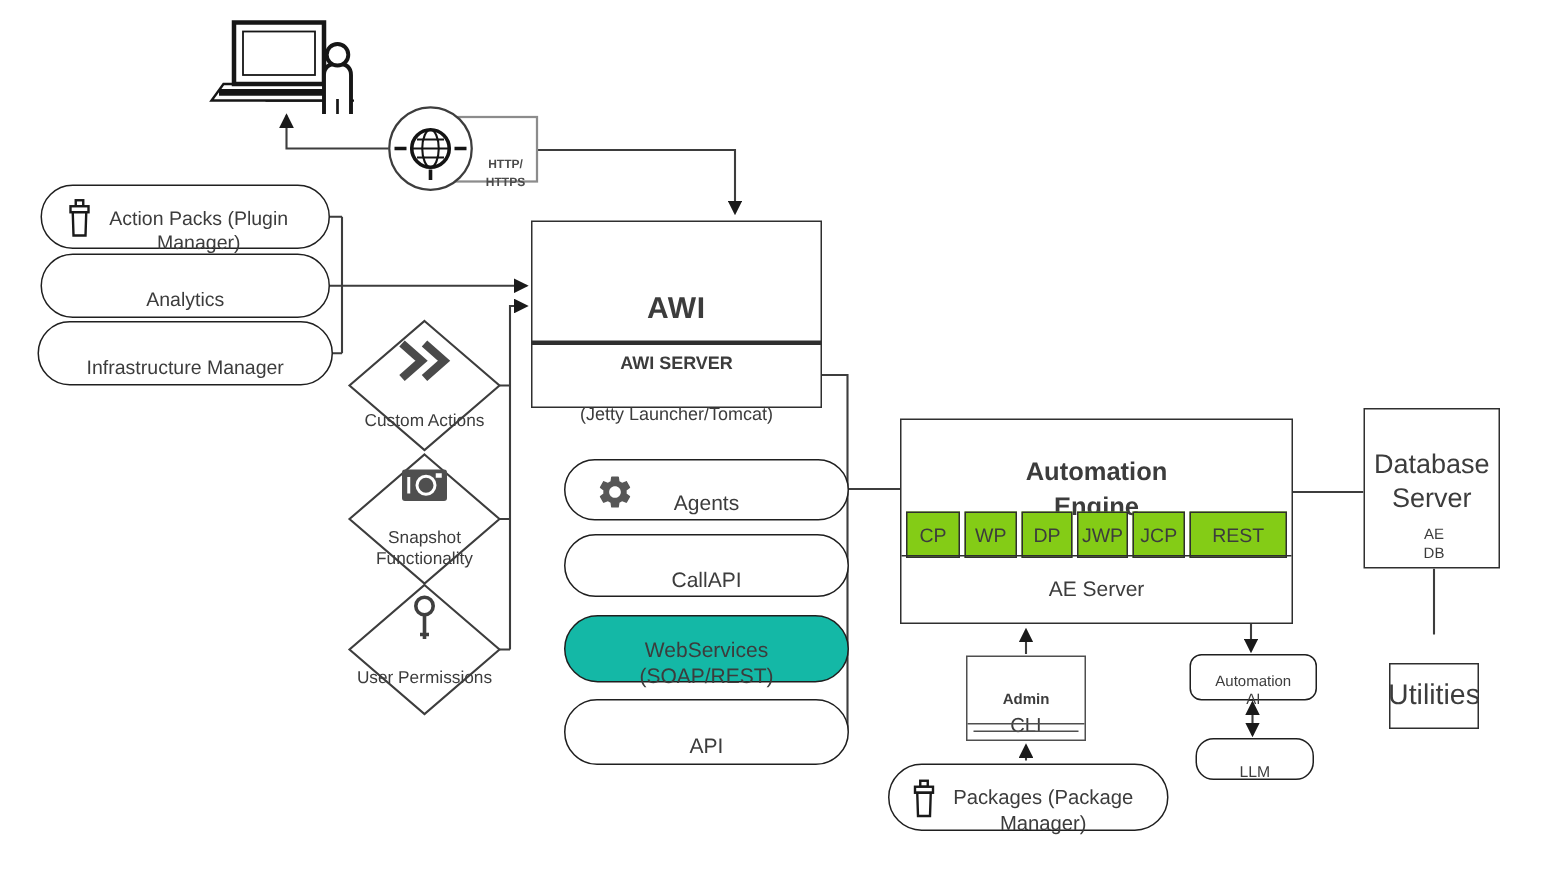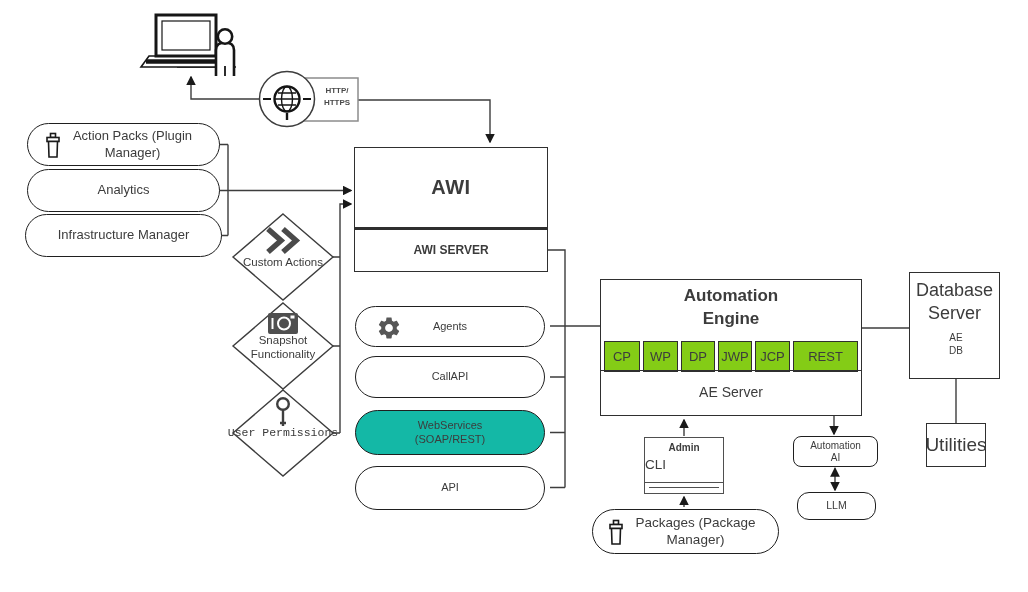--- a/index.html
+++ b/index.html
@@ -4,27 +4,27 @@
 <style>
   * { margin:0; padding:0; box-sizing:border-box; }
   html,body { background:#ffffff; }
   .stage { position:relative; width:1028px; height:592px; background:#fff;
            font-family:"Liberation Sans","DejaVu Sans",sans-serif; overflow:hidden; }
   svg.layer { position:absolute; left:0; top:0; }
   .abs  { position:absolute; }
   .box  { position:absolute; border:1.5px solid #2f2f2f; background:#fff; }
   .pill { position:absolute; border:1.4px solid #1f1f1f; background:#fff; border-radius:24px;
           display:flex; align-items:center; justify-content:center; text-align:center; }
-  .lbl  { white-space:pre-line; color:#3c3c3c; line-height:1.25; }
+  .lbl  { white-space:pre-line; color:#3c3c3c; line-height:1.25;margin-top:19px; }
   .center { display:flex; align-items:center; justify-content:center; text-align:center; }
 
   .pill-left   { left:27px;  width:193px; height:43px; font-size:13px; }
   #pill-l1 { top:123px; } #pill-l2 { top:169px; } #pill-l3 { top:214px; width:197px; left:25px; }
 
-  .pill-mid { left:355px; width:190px; font-size:11px; }
+  .pill-mid { left:376px; width:190px; font-size:14px; }
   #pill-agents   { top:306px; height:41px; }
   #pill-callapi  { top:356px; height:42px; }
   #pill-webserv  { top:410px; height:45px; }
   #pill-api      { top:466px; height:44px; }
 
   #awi-box { left:354px; top:147px; width:194px; height:125px; }
   #awi-title { position:absolute; left:0; top:0; width:100%; height:79px; font-size:20px; font-weight:600; letter-spacing:.5px; }
   #awi-divider { position:absolute; left:-1px; top:79px; width:calc(100% + 2px); height:3px; background:#2f2f2f; }
   #awi-server-area { position:absolute; left:0; top:82px; width:100%; height:40px; flex-direction:column; font-size:12px; }
 
@@ -49,21 +49,21 @@
 
   #packages-pill { left:592px; top:509px; width:187px; height:45px; font-size:13.5px; padding:0 8px 0 28px; }
 
   #ai-box  { left:793px; top:436px; width:85px; height:31px; border-radius:8px;  font-size:10px; line-height:1.2; }
   #llm-box { left:797px; top:492px; width:79px; height:28px; border-radius:12px; font-size:10.5px; }
   #ai-box, #llm-box { border-width:1.4px; }
 
   .dlabel { position:absolute; text-align:center; font-size:11.5px; }
   #lab-custom   { left:228px; top:255px; width:110px; }
   #lab-snapshot { left:228px; top:333px; width:110px; }
-  #lab-userperm { left:226px; top:426px; width:114px;font-family:Liberation Mono, monospace; }
+  #lab-userperm { left:226px; top:426px; width:114px; }
 
   #http-label { left:317px; top:85px; width:40px; text-align:center; font-size:8px; font-weight:700;
                 line-height:1.45; color:#4a4a4a; }
 </style>
 </head>
 <body>
 
 <div class="stage">
 
   <svg class="layer" width="1028" height="592" viewBox="0 0 1028 592">
@@ -172,20 +172,21 @@
   <div id="lab-custom" class="dlabel lbl">Custom Actions</div>
   <div id="lab-snapshot" class="dlabel lbl">Snapshot
 Functionality</div>
   <div id="lab-userperm" class="dlabel lbl">User Permissions</div>
 
   <div id="awi-box" class="box">
     <div id="awi-title" class="center lbl">AWI</div>
     <div id="awi-divider"></div>
     <div id="awi-server-area" class="center">
       <span class="lbl" style="font-weight:600">AWI SERVER</span>
+      <span class="lbl">(Jetty Launcher/Tomcat)</span>
     </div>
   </div>
 
   <div id="pill-agents" class="pill pill-mid">
     <svg class="abs" style="left:20px;top:7.5px" width="26" height="26" viewBox="0 0 24 24">
       <path fill="#575757" d="M19.14 12.94c.04-.3.06-.61.06-.94 0-.32-.02-.64-.07-.94l2.03-1.58c.18-.14.23-.41.12-.61l-1.92-3.32c-.12-.22-.37-.29-.59-.22l-2.39.96c-.5-.38-1.03-.7-1.62-.94l-.36-2.54c-.04-.24-.24-.41-.48-.41h-3.84c-.24 0-.43.17-.47.41l-.36 2.54c-.59.24-1.13.57-1.62.94l-2.39-.96c-.22-.08-.47 0-.59.22L2.74 8.87c-.12.21-.08.47.12.61l2.03 1.58c-.05.3-.09.63-.09.94s.02.64.07.94l-2.03 1.58c-.18.14-.23.41-.12.61l1.92 3.32c.12.22.37.29.59.22l2.39-.96c.5.38 1.03.7 1.62.94l.36 2.54c.05.24.24.41.48.41h3.84c.24 0 .44-.17.47-.41l.36-2.54c.59-.24 1.13-.56 1.62-.94l2.39.96c.22.08.47 0 .59-.22l1.92-3.32c.12-.22.07-.47-.12-.61l-2.01-1.58zM12 15.6c-1.98 0-3.6-1.62-3.6-3.6s1.62-3.6 3.6-3.6 3.6 1.62 3.6 3.6-1.62 3.6-3.6 3.6z"></path>
     </svg>
     <span class="lbl">Agents</span>
   </div>
   <div id="pill-callapi" class="pill pill-mid">
@@ -214,21 +215,21 @@
   <div id="db-box" class="box">
     <div id="db-title" class="lbl" style="text-align:center">Database
 Server</div>
   </div>
   <div id="db-cyl-label" class="abs lbl" style="text-align:center">AE
 DB</div>
   <div id="utilities-box" class="box center lbl">Utilities</div>
 
   <div id="cli-box" class="box">
     <div id="cli-admin" class="lbl" style="text-align:center">Admin</div>
-    <div id="cli-main" class="lbl" style="font-weight:400">CLI</div>
+    <div id="cli-main" class="lbl" style="text-align:center;font-weight:400">CLI</div>
     <div id="cli-tray">
         <div id="cli-tray-line"></div>
       </div>
   </div>
 
   <div id="packages-pill" class="pill">
     <svg class="abs" style="left:11px;top:9px" width="24" height="28" viewBox="0 0 24 28" fill="#fff" stroke="#1a1a1a" stroke-width="1.6">
       <rect x="9.5" y="1.5" width="5" height="4"></rect>
       <rect x="6" y="5.5" width="12" height="4"></rect>
       <path d="M7.5 9.5 H16.5 L16 25 H8 Z"></path>

